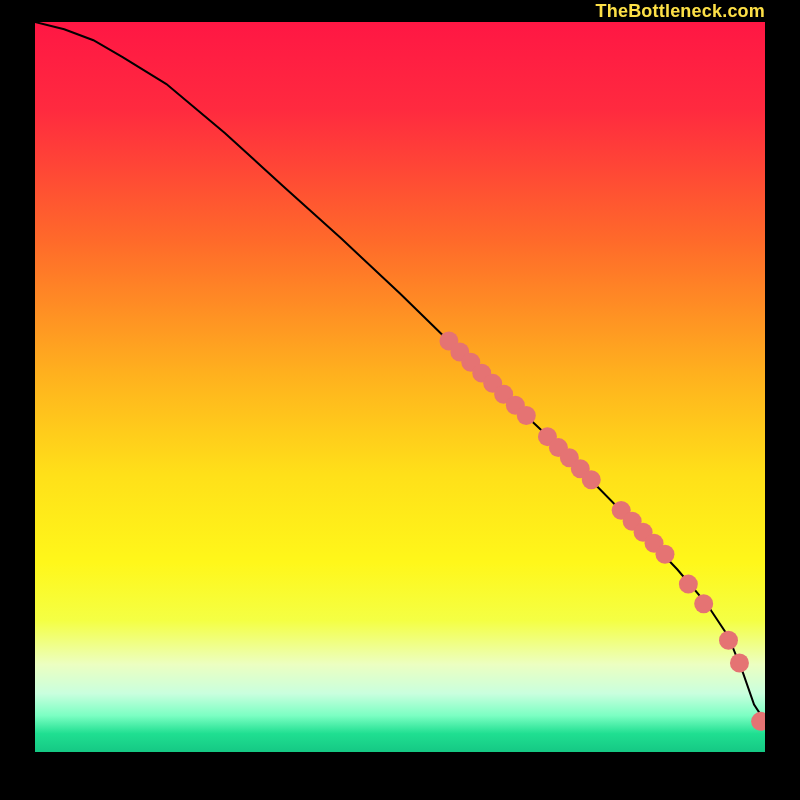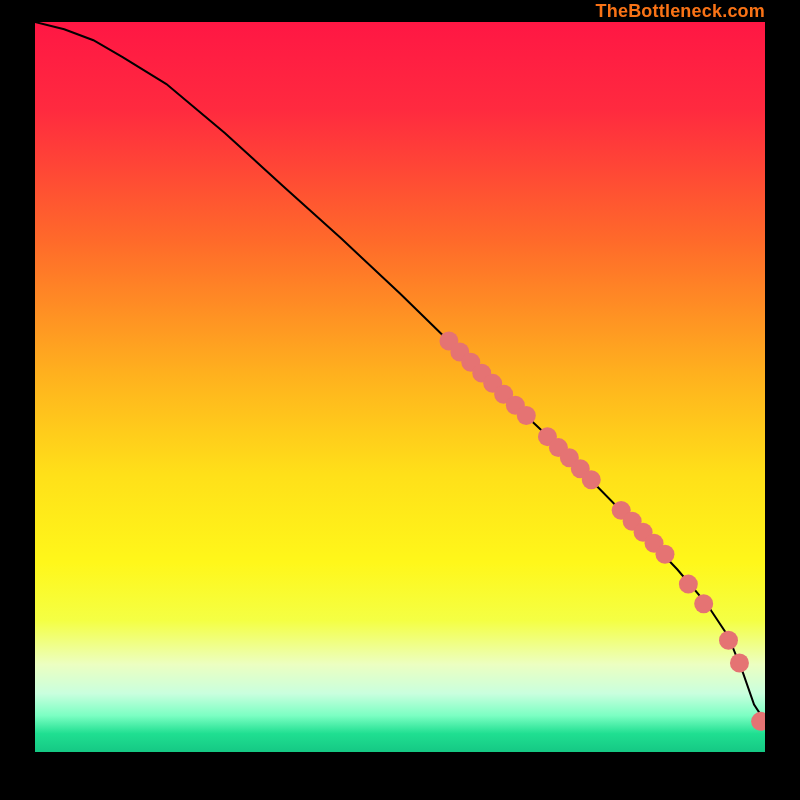--- a/index.html
+++ b/index.html
@@ -32,21 +32,21 @@
     inset: 0;
     z-index: 1;
   }
   .watermark {
     position: absolute;
     top: 1px;
     right: 35px;
     font-family: Arial, Helvetica, sans-serif;
     font-size: 18px;
     font-weight: 600;
-    color: #f97316;
+    color: #fde047;
     letter-spacing: 0.2px;
     z-index: 2;
   }
 </style>
 </head>
 <body>
 
 <div class="stage">
   <div class="watermark">TheBottleneck.com</div>
   <div class="plot-area">

